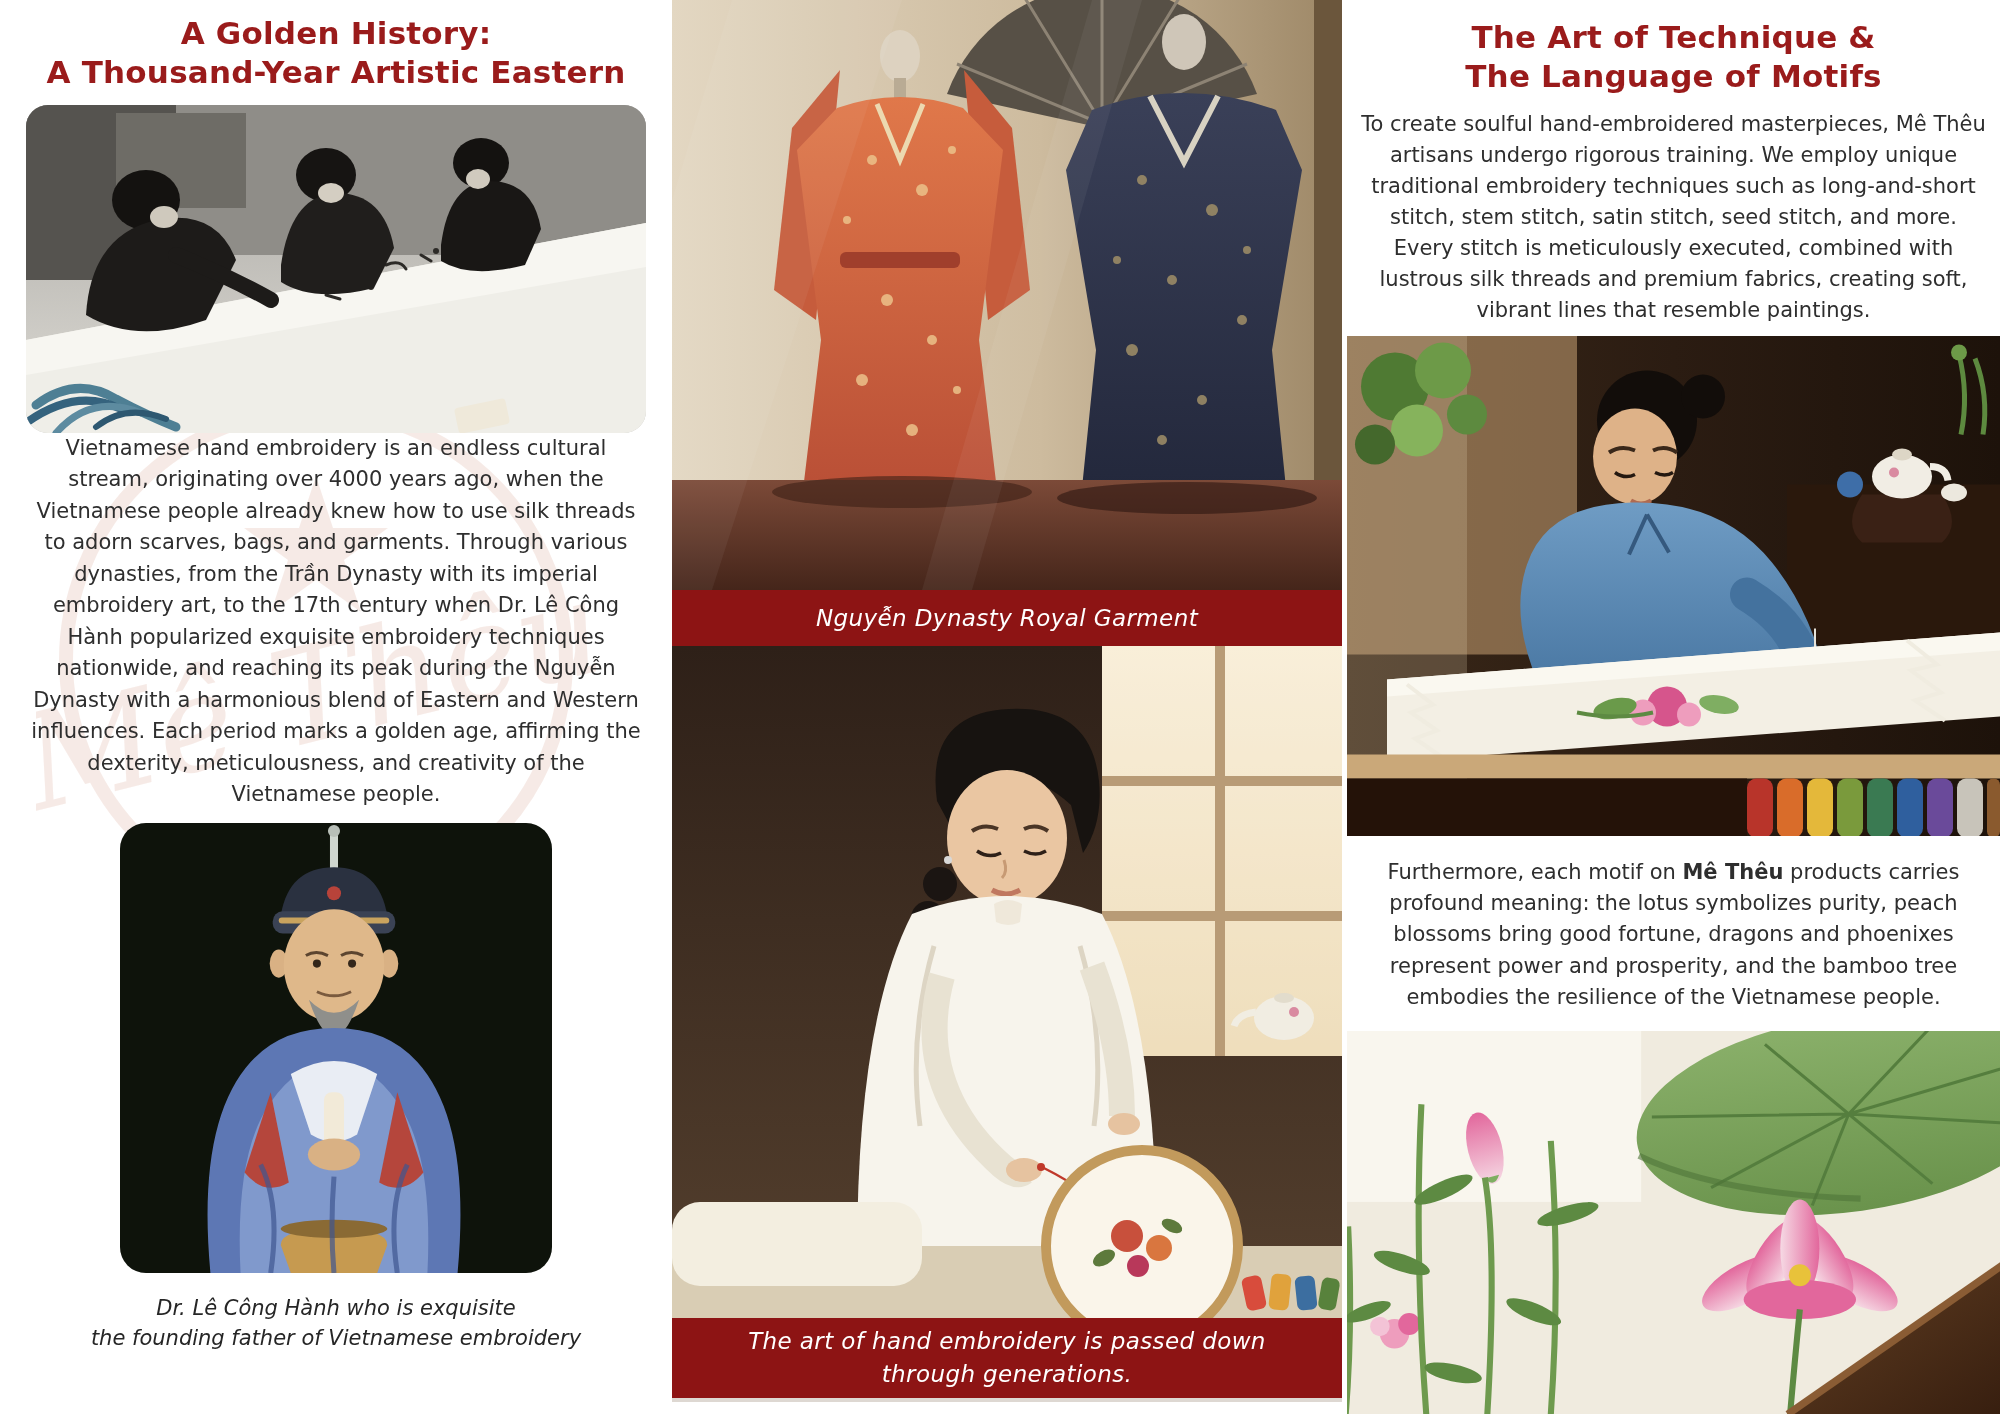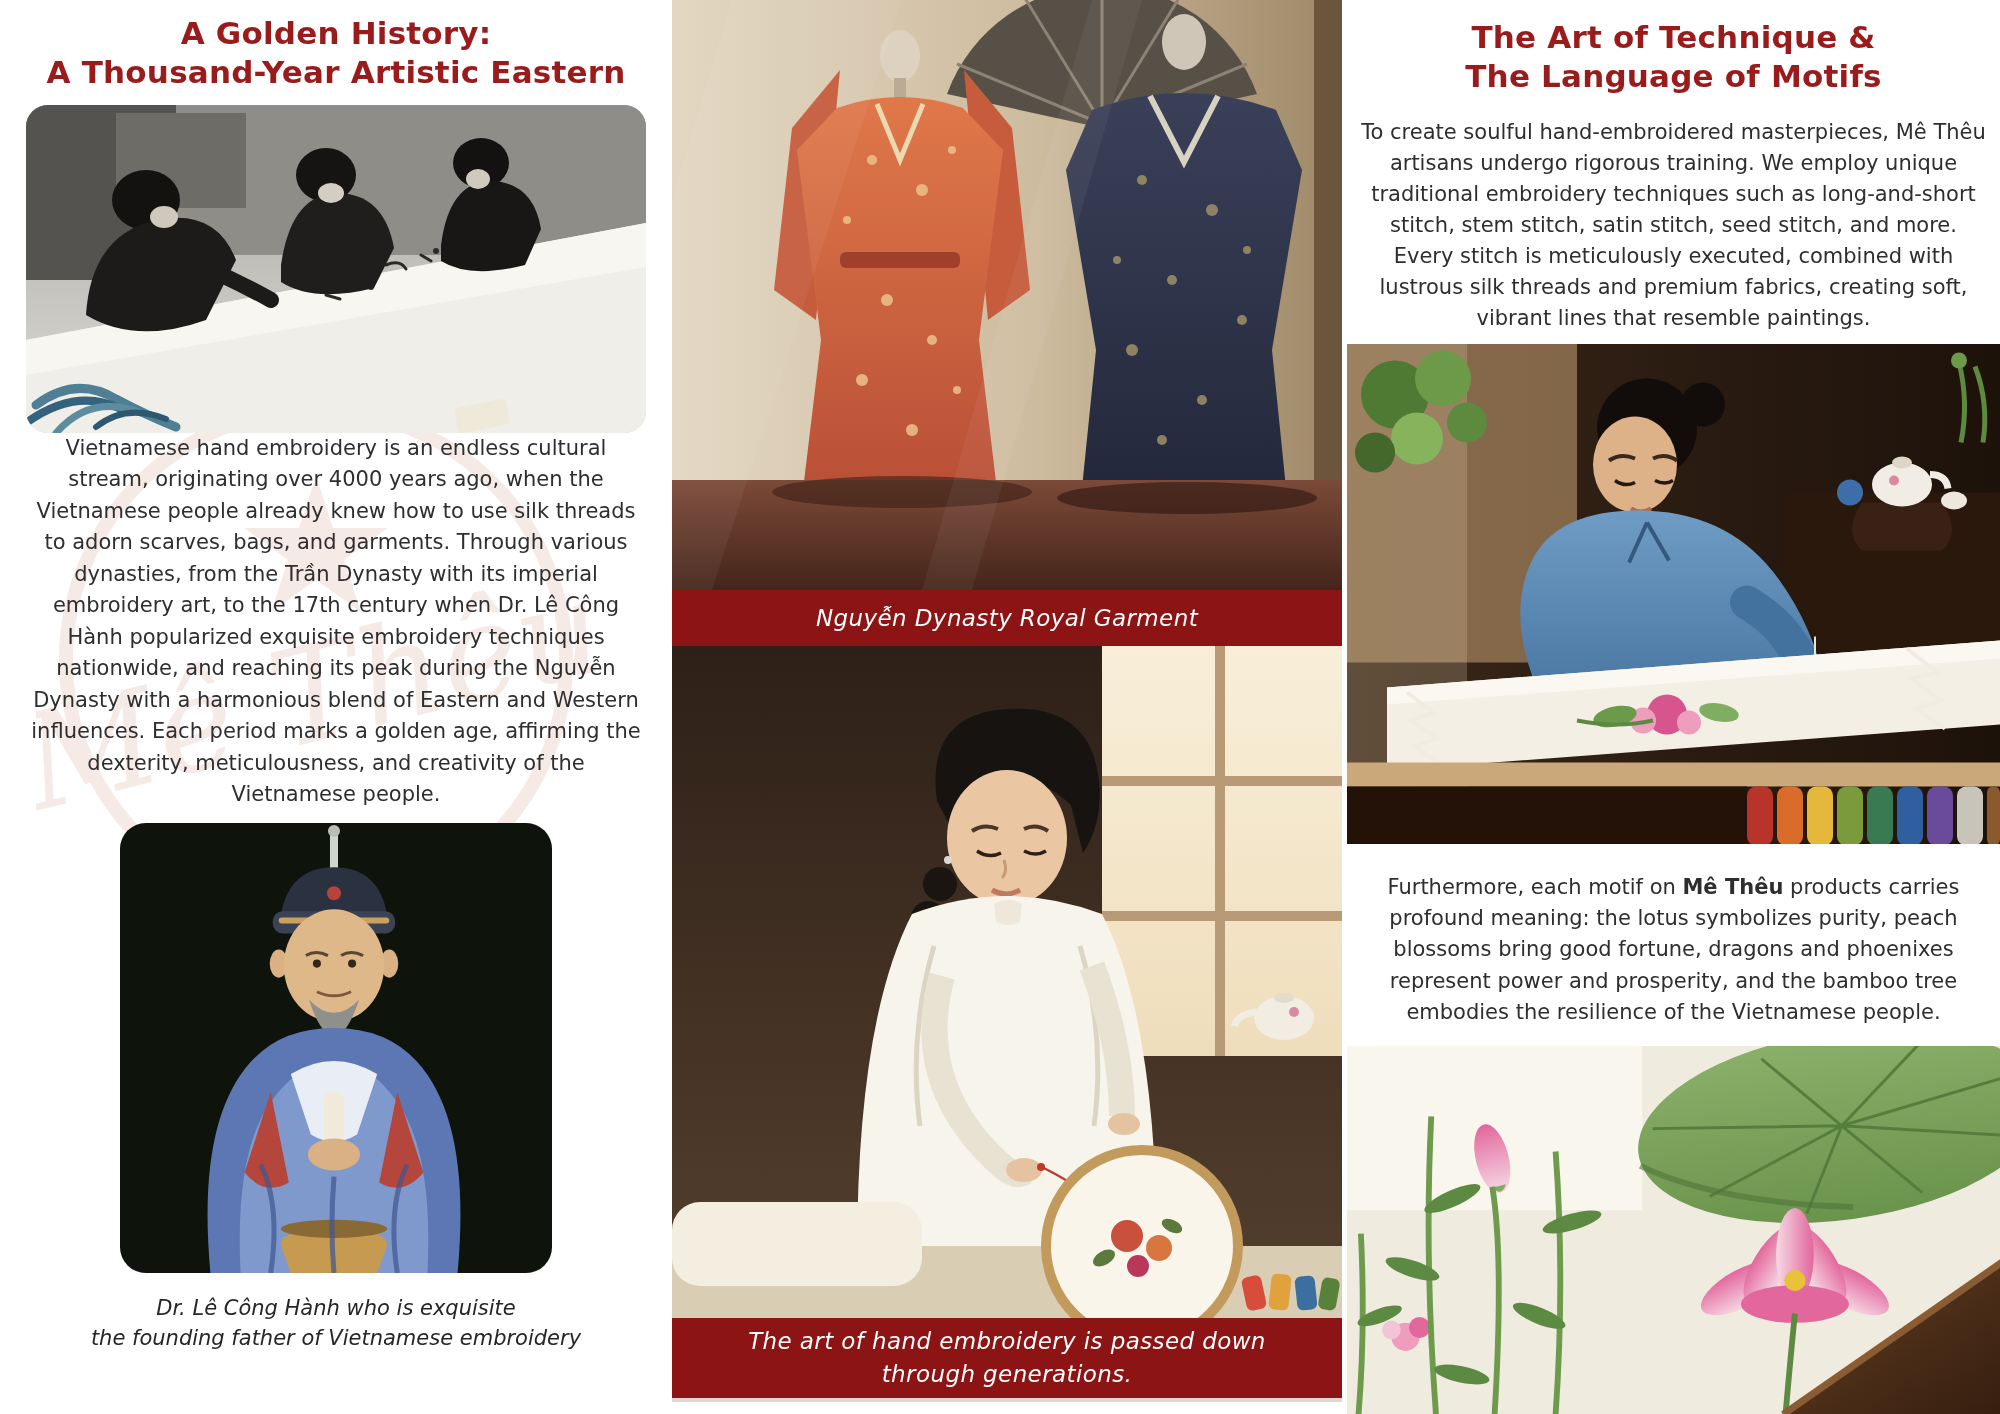--- a/index.html
+++ b/index.html
@@ -28,22 +28,22 @@
   .cap-bar{background:#8d1414;color:#fff;display:flex;flex-direction:column;justify-content:center;align-items:center;font-style:italic;font-size:23px;line-height:1.42;letter-spacing:.4px}
   .bar1{height:56px}
   .bar2{height:80px}
   .cap-bar span{display:block;text-align:center}
   .mid-strip{height:4px;background:#ded8d2}
 
   
   .col-right{width:653px;display:flex;flex-direction:column;background:#fff}
   .col-right .panel-title{margin-top:18px}
   .rp{font-size:21px;line-height:1.48;color:#2e2e2e;text-align:center;padding:0 14px}
-  .rp1{margin-top:20px}
-  .rp2{margin:28px 0 18px}
+  .rp1{margin-top:12px}
+  .rp2{margin:21px 0 18px}
   .fig-artisan{height:500px;margin-top:10px}
   .fig-lotus{flex:1}
   .bold-brand{font-weight:700}
   .wm-script{font-family:"DejaVu Serif","Liberation Serif",serif;font-style:italic}
 </style>
 </head>
 <body>
 
 <div class="page">
 

